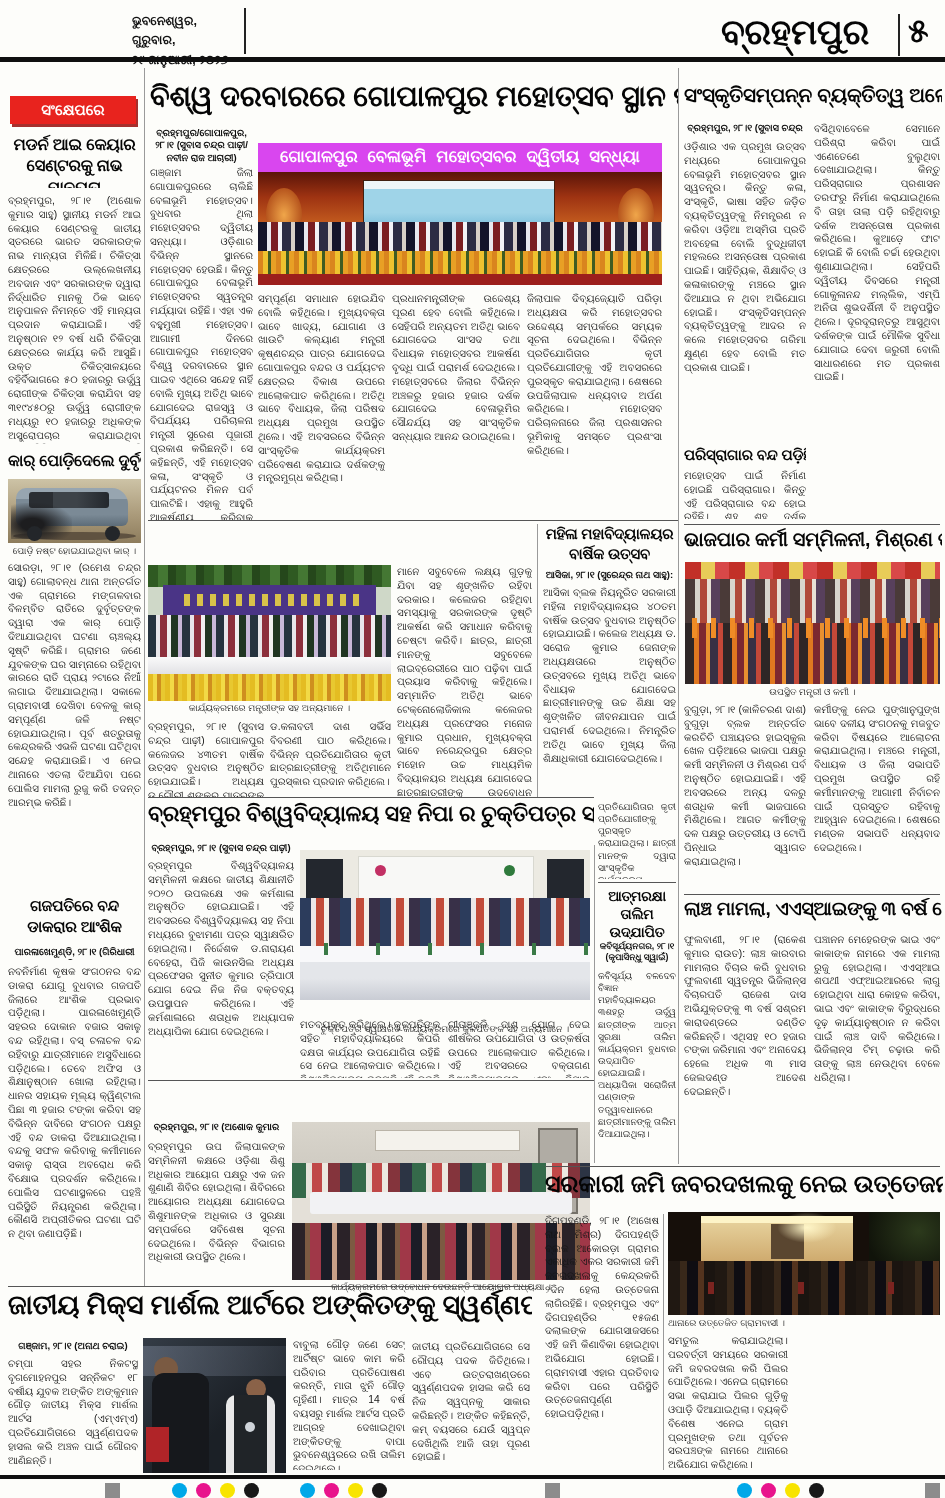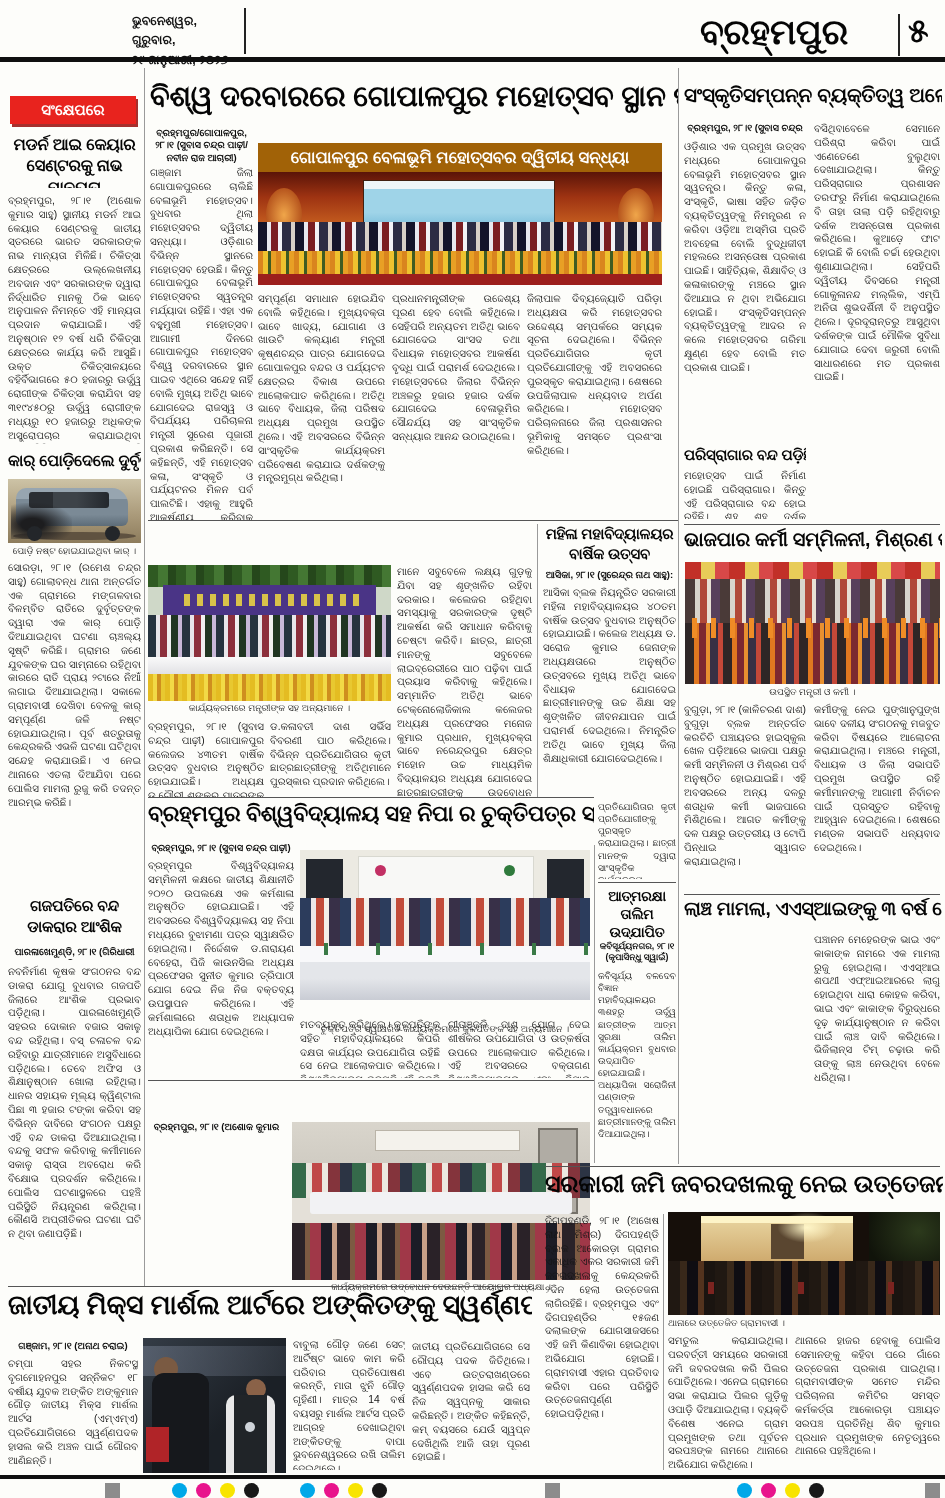--- a/index.html
+++ b/index.html
@@ -10,21 +10,21 @@
   .nw{white-space:nowrap;}
   .ctr{text-align:center;}
   .bd{font-size:10.3px;line-height:1.34;text-align:justify;color:#161616;overflow:hidden;word-break:break-word;}
   .bd9{font-size:9.2px;line-height:1.32;text-align:justify;color:#161616;overflow:hidden;word-break:break-word;}
   .byl{font-weight:bold;font-size:9.5px;text-align:center;color:#0c0c0c;overflow:hidden;line-height:1.3;}
   .cap{font-size:9.3px;color:#1c1c1c;overflow:hidden;line-height:1.25;}
   .rule-h{background:#555;height:1px;}
   .rule-v{background:#9a9a9a;width:1px;}
   .photo{overflow:hidden;background:#ccc;}
   .photo>div{position:absolute;}
-  .kicker{background:#a16207;color:#fff;font-weight:bold;text-align:center;overflow:hidden;}
+  .kicker{background:#d946ef;color:#fff;font-weight:bold;text-align:center;overflow:hidden;font-family:Liberation Mono, monospace;}
   .badge{background:#e8231e;color:#fff;font-weight:bold;text-align:center;box-shadow:2px 3px 0 rgba(150,12,8,.85);}
   .regsq{position:absolute;width:15px;height:15px;background:#8c8c8c;}
   .regdot{position:absolute;width:15px;height:15px;border-radius:50%;}
   .logo-ring{position:absolute;left:46px;top:3px;width:52px;height:52px;border-radius:50%;
              border:3px solid #b9b9b9;background:radial-gradient(circle at 50% 38%,#243055,#131a33 70%);
              box-shadow:0 0 0 1px #888;}
   .laurel{position:absolute;width:26px;height:48px;border:2px solid #c9a227;border-radius:50%;background:transparent;}
   .laurel.l{left:28px;top:5px;border-right-color:transparent;border-top-color:transparent;transform:rotate(18deg);}
   .laurel.r{left:90px;top:5px;border-left-color:transparent;border-bottom-color:transparent;transform:rotate(-18deg);}
   .logo-txt{position:absolute;width:52px;left:46px;text-align:center;color:#e4c05a;font-weight:bold;}
@@ -32,21 +32,21 @@
 </head>
 <body>
 
 <div class="page">
 
   <div class="abs" style="left:132px;top:12px;width:108px;height:40px;font-size:12.5px;font-weight:bold;line-height:1.55">
     <div>ଭୁବନେଶ୍ୱର, ଗୁରୁବାର,</div>
     <div>୨୯ ଜାନୁଆରୀ, ୨୦୨୬</div>
   </div>
   <div class="abs" style="left:244px;top:8px;width:2px;height:46px;background:#222"></div>
-  <div class="abs hd nw" style="left:700px;top:12px;width:190px;height:44px;font-size:35px;text-align:left">ବ୍ରହ୍ମପୁର</div>
+  <div class="abs hd nw" style="left:700px;top:12px;width:190px;height:44px;font-size:35px;text-align:center">ବ୍ରହ୍ମପୁର</div>
   <div class="abs" style="left:898px;top:14px;width:2px;height:42px;background:#222"></div>
   <div class="abs hd" style="left:908px;top:12px;width:32px;height:44px;font-size:33px">୫</div>
   <div class="abs" style="left:0;top:57px;width:945px;height:5px;background:#101010"></div>
 
   <div class="abs badge" style="left:10px;top:96px;width:126px;height:28px;font-size:15px;line-height:28px">ସଂକ୍ଷେପରେ</div>
   <div class="abs hd ctr" style="left:8px;top:134px;width:133px;height:54px;font-size:16.5px;line-height:1.3">ମଡର୍ନ ଆଇ କେୟାର ସେଣ୍ଟରକୁ ନାଭ ମାନ୍ୟତା</div>
   <div class="abs bd" style="left:8px;top:194px;width:133px;height:250px">ବ୍ରହ୍ମପୁର, ୨୮।୧ (ଅଶୋକ କୁମାର ସାହୁ) ସ୍ଥାନୀୟ ମଡର୍ନ ଆଇ କେୟାର ସେଣ୍ଟରକୁ ଜାତୀୟ ସ୍ତରରେ ଭାରତ ସରକାରଙ୍କ ନାଭ ମାନ୍ୟତା ମିଳିଛି। ଚିକିତ୍ସା କ୍ଷେତ୍ରରେ ଉଲ୍ଲେଖନୀୟ ଅବଦାନ ଏବଂ ସରକାରଙ୍କ ଦ୍ୱାରା ନିର୍ଦ୍ଧାରିତ ମାନକୁ ଠିକ ଭାବେ ଅନୁପାଳନ ନିମନ୍ତେ ଏହି ମାନ୍ୟତା ପ୍ରଦାନ କରାଯାଇଛି। ଏହି ଅନୁଷ୍ଠାନ ୧୨ ବର୍ଷ ଧରି ଚିକିତ୍ସା କ୍ଷେତ୍ରରେ କାର୍ଯ୍ୟ କରି ଆସୁଛି। ଉକ୍ତ ଚିକିତ୍ସାଳୟରେ ବହିର୍ବିଭାଗରେ ୫୦ ହଜାରରୁ ଊର୍ଦ୍ଧ୍ୱ ରୋଗୀଙ୍କ ଚିକିତ୍ସା କରାଯିବା ସହ ୩୧୯୪୫୦ରୁ ଊର୍ଦ୍ଧ୍ୱ ରୋଗୀଙ୍କ ମଧ୍ୟରୁ ୧୦ ହଜାରରୁ ଅଧିକଙ୍କ ଅସ୍ତ୍ରୋପଚାର କରାଯାଇଥିବା ଜଣାପଡ଼ିଛି। ଅନୁଷ୍ଠାନର ଏହି ସଫଳତାରେ କର୍ମଚାରୀ ଓ ଚିକିତ୍ସକମାନେ ଖୁସି ବ୍ୟକ୍ତ କରିଛନ୍ତି।</div>
 
   <div class="abs hd ctr nw" style="left:8px;top:452px;width:133px;height:23px;font-size:16px">କାର୍ ପୋଡ଼ିଦେଲେ ଦୁର୍ବୃତ୍ତ</div>
   <div class="abs photo" style="left:8px;top:479px;width:133px;height:64px">
@@ -146,24 +146,26 @@
   <div class="abs bd" style="left:448px;top:1018px;width:142px;height:60px">ଗୀତାଞ୍ଜଳି ଦାଶ ଯୋଗ ଦେଇ ଶୀର୍ଷକର ଉପଯୋଗିତା ଓ ଉତ୍କର୍ଷତା ଉପରେ ଆଲୋକପାତ କରିଥିଲେ। ଏହି ଅବସରରେ ବକ୍ତାଗଣ ବିଶ୍ୱବିଦ୍ୟାଳୟର ଏବଂ ନିପାର ମିଳିତ ସହଯୋଗରେ ଗବେଷଣା ବୃଦ୍ଧି ପାଇବ ବୋଲି ଆଶା ପ୍ରକଟ କରିଥିଲେ।</div>
 
   <div class="abs rule-v" style="left:594px;top:845px;height:318px"></div>
   <div class="abs rule-h" style="left:598px;top:882px;width:78px"></div>
   <div class="abs hd ctr" style="left:598px;top:887px;width:78px;height:52px;font-size:14px;line-height:1.3">ଆତ୍ମରକ୍ଷା ତାଲିମ ଉଦ୍‌ଯାପିତ</div>
   <div class="abs byl" style="left:598px;top:941px;width:78px;height:26px;font-size:8.8px">କବିସୂର୍ଯ୍ୟନଗର, ୨୮।୧ (କୃପାସିନ୍ଧୁ ସ୍ୱାଇଁ)</div>
   <div class="abs bd9" style="left:598px;top:970px;width:78px;height:192px">କବିସୂର୍ଯ୍ୟ ବଳଦେବ ବିଜ୍ଞାନ ମହାବିଦ୍ୟାଳୟର ୩ଶହରୁ ଊର୍ଦ୍ଧ୍ୱ ଛାତ୍ରୀଙ୍କ ଆତ୍ମ ସୁରକ୍ଷା ତାଲିମ କାର୍ଯ୍ୟକ୍ରମ ବୁଧବାର ଉଦ୍‌ଯାପିତ ହୋଇଯାଇଛି। ଅଧ୍ୟାପିକା ସରୋଜିନୀ ପଣ୍ଡାଙ୍କ ତତ୍ତ୍ୱାବଧାନରେ ଛାତ୍ରୀମାନଙ୍କୁ ତାଲିମ ଦିଆଯାଇଥିଲା।</div>
 
   <div class="abs rule-h" style="left:684px;top:894px;width:256px"></div>
   <div class="abs hd nw" style="left:684px;top:898px;width:258px;height:29px;font-size:19px">ଲାଞ୍ଚ ମାମଲା, ଏଏସ୍ଆଇଙ୍କୁ ୩ ବର୍ଷ ଜେଲ</div>
+  <div class="abs bd" style="left:684px;top:933px;width:122px;height:230px">ଫୁଲବାଣୀ, ୨୮।୧ (ରାକେଶ କୁମାର ରାଉତ): ଲାଞ୍ଚ କାରବାର ମାମଲାର ବିଚାର କରି ବୁଧବାର ଫୁଲବାଣୀ ସ୍ୱତନ୍ତ୍ର ଭିଜିଲାନ୍ସ ବିଚାରପତି ରାଜେଶ ଦାସ ଅଭିଯୁକ୍ତଙ୍କୁ ୩ ବର୍ଷ ସଶ୍ରମ କାରାଦଣ୍ଡରେ ଦଣ୍ଡିତ କରିଛନ୍ତି। ଏଥିସହ ୧୦ ହଜାର ଟଙ୍କା ଜରିମାନା ଏବଂ ଅନାଦେୟ ହେଲେ ଅଧିକ ୩ ମାସ ଜେଲଦଣ୍ଡ ଆଦେଶ ଦେଇଛନ୍ତି।</div>
   <div class="abs bd" style="left:814px;top:933px;width:126px;height:230px">ପଞ୍ଚାନନ ମେହେରଙ୍କ ଭାଇ ଏବଂ କାକାଙ୍କ ନାମରେ ଏକ ମାମଲା ରୁଜୁ ହୋଇଥିଲା। ଏଏସ୍ଆଇ ଶପଥୀ ଏଫ୍ଆଇଆରରେ ଲାଗୁ ହୋଇଥିବା ଧାରା କୋହଳ କରିବା, ଭାଇ ଏବଂ କାକାଙ୍କ ବିରୁଦ୍ଧରେ ଦୃଢ଼ କାର୍ଯ୍ୟାନୁଷ୍ଠାନ ନ କରିବା ପାଇଁ ଲାଞ୍ଚ ଦାବି କରିଥିଲେ। ଭିଜିଲାନ୍ସ ଟିମ୍ ଚଢ଼ାଉ କରି ତାଙ୍କୁ ଲାଞ୍ଚ ନେଉଥିବା ବେଳେ ଧରିଥିଲା।</div>
 
   <div class="abs rule-h" style="left:148px;top:1080px;width:446px"></div>
   <div class="abs byl" style="left:148px;top:1121px;width:137px;height:13px">ବ୍ରହ୍ମପୁର, ୨୮।୧ (ଅଶୋକ କୁମାର ସାହୁ)</div>
+  <div class="abs bd" style="left:148px;top:1140px;width:137px;height:158px">ବ୍ରହ୍ମପୁର ଉପ ଜିଲାପାଳଙ୍କ ସମ୍ମିଳନୀ କକ୍ଷରେ ଓଡ଼ିଶା ଶିଶୁ ଅଧିକାର ଆୟୋଗ ପକ୍ଷରୁ ଏକ ଜନ ଶୁଣାଣି ଶିବିର ହୋଇଥିଲା। ଶିବିରରେ ଆୟୋଗର ଅଧ୍ୟକ୍ଷା ଯୋଗଦେଇ ଶିଶୁମାନଙ୍କ ଅଧିକାର ଓ ସୁରକ୍ଷା ସମ୍ପର୍କରେ ସବିଶେଷ ସୂଚନା ଦେଇଥିଲେ। ବିଭିନ୍ନ ବିଭାଗର ଅଧିକାରୀ ଉପସ୍ଥିତ ଥିଲେ।</div>
   <div class="abs photo" style="left:292px;top:1122px;width:298px;height:158px">
     <div style="inset:0;background:#e4e0d8"></div>
     <div style="left:0;right:0;top:0;height:30%;background:linear-gradient(#d9d5cc,#cfcbc2)"></div>
     <div style="left:28%;top:5%;width:48%;height:12%;background:#f4f2ec;border:1px solid #bab4a8"></div>
     <div style="right:4%;top:4%;width:12%;height:52%;background:#b0aca4;border:2px solid #76726a"></div>
     <div style="left:0;right:0;top:26%;height:22%;background:repeating-linear-gradient(90deg,#356a4a 0 14px,#e8e4dc 14px 20px,#c04848 20px 30px,#ece8e0 30px 36px,#84343c 36px 48px,#2c3444 48px 60px)"></div>
     <div style="left:6%;top:44%;width:88%;height:14%;background:#f2f2f4;border-radius:3px"></div>
     <div style="left:0;right:0;bottom:0;height:36%;background:repeating-linear-gradient(90deg,#2a2228 0 13px,#7c5a42 13px 18px,#a03848 18px 29px,#1c1c26 29px 40px,#c8a088 40px 45px)"></div>
   </div>
   <div class="abs cap ctr" style="left:292px;top:1282px;width:298px;height:13px">କାର୍ଯ୍ୟକ୍ରମରେ ଉଦ୍‌ବୋଧନ ଦେଉଛନ୍ତି ଆୟୋଗର ଅଧ୍ୟକ୍ଷା ।</div>
@@ -177,21 +179,20 @@
     <div style="left:12%;top:4%;width:56%;height:52%;background:linear-gradient(180deg,#e9d6a2,#caa264)"></div>
     <div style="left:12%;top:4%;width:56%;height:7%;background:#fdf4c8"></div>
     <div style="left:38%;top:12%;width:12%;height:34%;background:#5a4630"></div>
     <div style="left:40%;top:0;width:22%;height:30%;background:radial-gradient(#fff6c8,transparent 70%)"></div>
     <div style="right:0;top:0;width:26%;height:62%;background:radial-gradient(ellipse at 70% 30%,#2c3a1c,#10130a 75%)"></div>
     <div style="left:0;right:0;bottom:0;height:52%;background:repeating-linear-gradient(90deg,#201812 0 12px,#38281a 12px 19px,#0f0d12 19px 30px,#53331e 30px 36px,#1a1410 36px 47px)"></div>
     <div style="left:0;right:0;bottom:20%;height:12%;background:repeating-linear-gradient(90deg,transparent 0 40px,#7c2420 40px 46px,transparent 46px 90px)"></div>
   </div>
   <div class="abs cap" style="left:668px;top:1318px;width:272px;height:12px">ଥାନାରେ ଉତ୍ତେଜିତ ଗ୍ରାମବାସୀ ।</div>
   <div class="abs bd" style="left:668px;top:1334px;width:120px;height:136px">ସମତୁଲ କରାଯାଇଥିଲା। ପରବର୍ତ୍ତୀ ସମୟରେ ସରକାରୀ ଜମି ଜବରଦଖଲ କରି ପିଲର ପୋତିଥିଲେ। ଏନେଇ ଗ୍ରାମରେ ସଭା କରାଯାଇ ପିଲର ଗୁଡ଼ିକୁ ଓପାଡ଼ି ଦିଆଯାଇଥିଲା। ବ୍ୟକ୍ତି ବିଶେଷ ଏନେଇ ଗ୍ରାମ ପ୍ରମୁଖଙ୍କ ତଥା ପୂର୍ବତନ ସରପଞ୍ଚଙ୍କ ନାମରେ ଥାନାରେ ଅଭିଯୋଗ କରିଥିଲେ।</div>
-  <div class="abs bd" style="left:795px;top:1334px;width:145px;height:136px">ଥାନାରେ ହାଜର ହେବାକୁ ପୋଲିସ ସେମାନଙ୍କୁ କହିବା ପରେ ଗାଁରେ ଉତ୍ତେଜନା ପ୍ରକାଶ ପାଇଥିଲା। ଗ୍ରାମବାସୀଙ୍କ ସମେତ ମନ୍ଦିର ପରିଚାଳନା କମିଟିର ସମସ୍ତ କର୍ମକର୍ତ୍ତା ଆକୋରଡ଼ା ପଞ୍ଚାୟତ ସରପଞ୍ଚ ପ୍ରତିନିଧି ଶିବ କୁମାର ପ୍ରଧାନ ପ୍ରମୁଖଙ୍କ ନେତୃତ୍ୱରେ ଥାନାରେ ପହଞ୍ଚିଥିଲେ।</div>
 
   <div class="abs rule-h" style="left:8px;top:1286px;width:524px"></div>
   <div class="abs hd nw" style="left:8px;top:1290px;width:524px;height:44px;font-size:27px">ଜାତୀୟ ମିକ୍ସ ମାର୍ଶଲ ଆର୍ଟରେ ଅଙ୍କିତଙ୍କୁ ସ୍ୱର୍ଣ୍ଣପଦକ</div>
   <div class="abs byl" style="left:8px;top:1340px;width:130px;height:13px">ଗଞ୍ଜାମ, ୨୮।୧ (ଅନାଥ ଚରାଇ)</div>
   <div class="abs bd" style="left:8px;top:1357px;width:130px;height:112px">ଚମ୍ପା ସହର ନିକଟସ୍ଥ ବୃଗମୋହନପୁର ସନ୍ନିକଟ ୧୮ ବର୍ଷୀୟ ଯୁବକ ଅଙ୍କିତ ଅଙ୍କୁମାନ ଗୌଡ଼ ଜାତୀୟ ମିକ୍ସ ମାର୍ଶଲ ଆର୍ଟସ (ଏମ୍ଏମ୍ଏ) ପ୍ରତିଯୋଗିତାରେ ସ୍ୱର୍ଣ୍ଣପଦକ ହାସଲ କରି ଅଞ୍ଚଳ ପାଇଁ ଗୌରବ ଆଣିଛନ୍ତି।</div>
   <div class="abs photo" style="left:143px;top:1338px;width:143px;height:135px">
     <div style="inset:0;background:linear-gradient(135deg,#343c46,#1b2026 60%)"></div>
     <div style="left:0;right:0;top:6%;height:22%;background:linear-gradient(90deg,rgba(120,130,148,.5),rgba(70,78,90,.4))"></div>
     <div style="left:8%;top:14%;width:24px;height:24px;border-radius:50%;background:#7a5a42"></div>
     <div style="left:6%;top:26%;width:40%;height:74%;background:#16181c;border-radius:12px 12px 0 0"></div>

